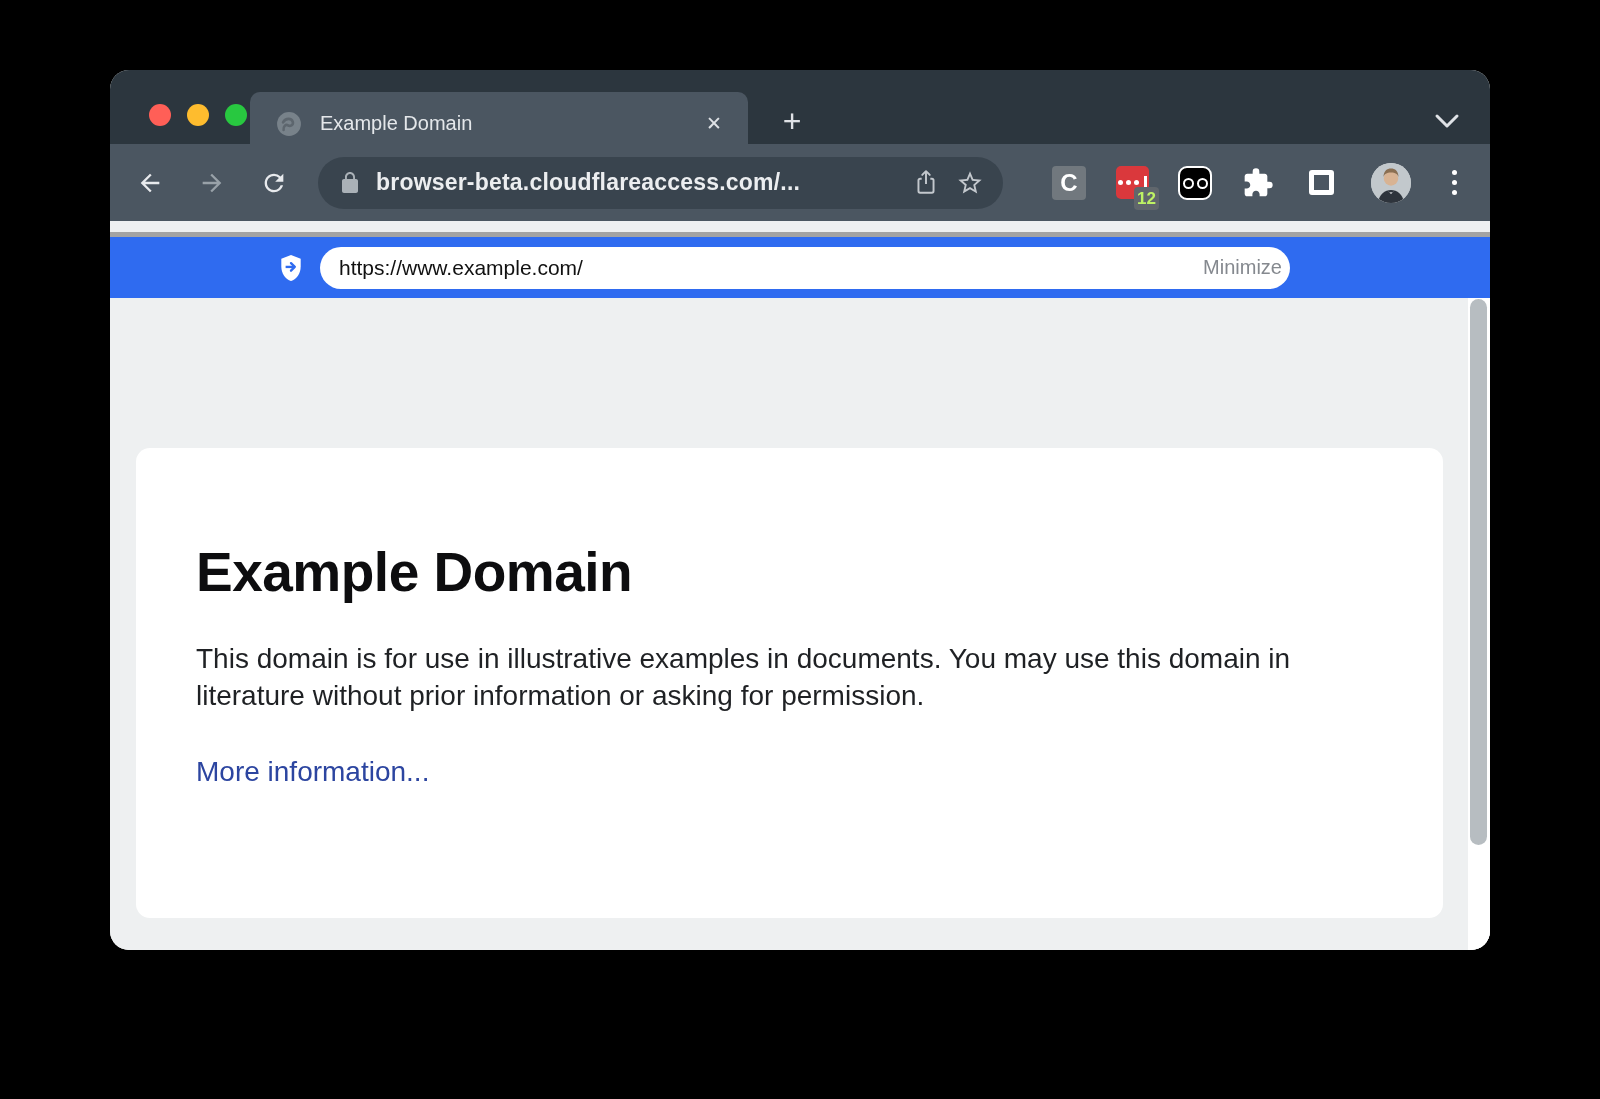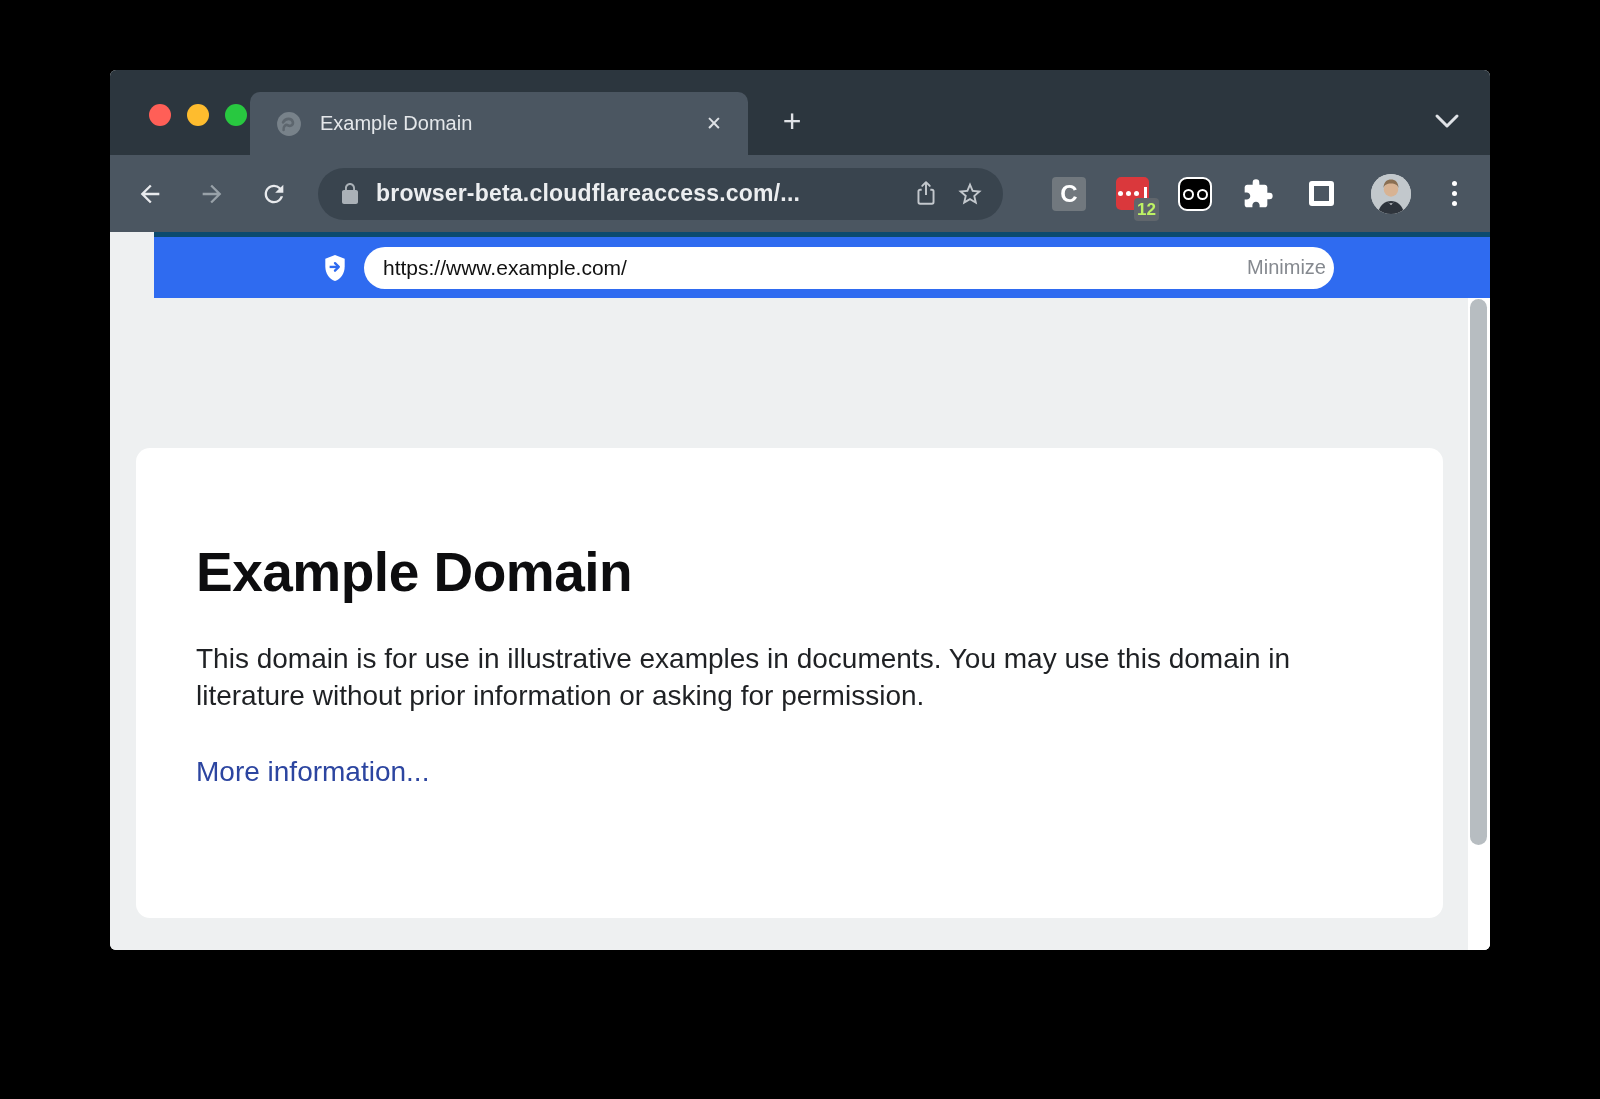--- a/index.html
+++ b/index.html
@@ -1,20 +1,20 @@
 <!DOCTYPE html>
 <html><head>
 <meta charset="utf-8">
 <style>
   * { margin:0; padding:0; box-sizing:border-box; }
   html,body { width:1600px; height:1099px; background:#000; overflow:hidden;
               font-family:"Liberation Sans", sans-serif; }
 
   .window { position:absolute; left:110px; top:70px; width:1380px; height:880px;
-            border-radius:6px; overflow:hidden; background:#eef0f1; }
+            border-radius:19px; overflow:hidden; background:#eef0f1; }
 
   
   .tabstrip { position:absolute; left:0; top:0; width:100%; height:85px; background:#2c363e; }
   .traffic { position:absolute; left:39px; top:104px; display:flex; gap:16px; top:104px; }
   .traffic { top:34px; }
   .light { width:22px; height:22px; border-radius:50%; cursor:default; }
   .light.red { background:#ff5f57; }
   .light.yellow { background:#febc2e; }
   .light.green { background:#28c840; }
 
@@ -24,21 +24,21 @@
   .tab .title { margin-left:18px; color:#e4e7ea; font-size:20px; flex:1;
                 white-space:nowrap; overflow:hidden; }
   .tab .close { margin-right:22px; color:#dfe2e6; font-size:19px; line-height:1;
                 padding:4px; cursor:default; }
   .newtab { position:absolute; left:664px; top:33px; width:36px; height:36px; color:#dfe2e6;
             font-size:32px; font-weight:300; display:flex; align-items:center; justify-content:center; }
   .strip-chevron { position:absolute; left:1318px; top:38px; width:38px; height:26px;
                    display:flex; align-items:center; justify-content:center; }
 
   
-  .toolbar { position:absolute; left:0; top:85px; width:100%; height:77px; background:#4b5661;
+  .toolbar { position:absolute; left:0; top:74px; width:100%; height:77px; background:#4b5661;
              display:flex; align-items:center; padding-left:22px; }
   .navbtn { width:36px; height:36px; display:flex; align-items:center; justify-content:center;
             border-radius:50%; flex:0 0 auto; }
   .navbtn + .navbtn { margin-left:26px; }
   .omnibox { margin-left:26px; width:685px; height:52px; background:#39444e; border-radius:26px;
              display:flex; align-items:center; padding:0 16px 0 20px; flex:0 0 auto; }
   .omnibox .lock { width:24px; height:24px; margin-right:14px; flex:0 0 auto; }
   .omnibox .url { color:#eceef0; font-size:23px; font-weight:600; letter-spacing:.2px; flex:1;
                   white-space:nowrap; overflow:hidden; }
   .omnibox .obtn { width:34px; height:34px; margin-left:10px; display:flex; align-items:center;
@@ -58,21 +58,21 @@
                display:flex; align-items:center; justify-content:center; gap:3px; padding-top:2px; }
   .ext-black .circ { width:11px; height:11px; border:2.5px solid #fff; border-radius:50%; }
   .ext-panel { width:25px; height:25px; border:5.5px solid #fff; border-radius:3px; }
   .avatar { width:40px; height:40px; border-radius:50%; overflow:hidden; flex:0 0 auto;
             background:linear-gradient(180deg,#d9dde0 0%,#aeb5ba 100%); position:relative; margin-left:5px; }
   .kebab { display:flex; flex-direction:column; gap:5px; margin-left:8px; padding:6px; }
   .kebab i { width:5px; height:5px; border-radius:50%; background:#fff; display:block; }
 
   
   .remotebar { position:absolute; left:0; top:162px; width:100%; height:66px; background:#2f6bf0;
-               border-top:5px solid #0c4a6e; display:flex; align-items:center;margin-left:44px; }
+               border-top:5px solid #a3a3a3; display:flex; align-items:center; }
   .shield { margin-left:168px; width:26px; height:28px; flex:0 0 auto; }
   .remote-pill { margin-left:16px; width:970px; height:42px; background:#fff; border-radius:21px;
                  display:flex; align-items:center; overflow:hidden; }
   .remote-pill input { flex:1; border:none; outline:none; background:transparent; font-size:21px;
                        color:#111; padding-left:19px; font-family:"Liberation Sans", sans-serif; }
   .remote-pill .minimize { color:#85898f; font-size:20px; padding-right:8px; cursor:default; }
 
   
   .viewport { position:absolute; left:0; top:228px; width:100%; height:652px; background:#eef0f1; }
   .card { position:absolute; left:26px; top:150px; width:1307px; height:470px; background:#fff;

